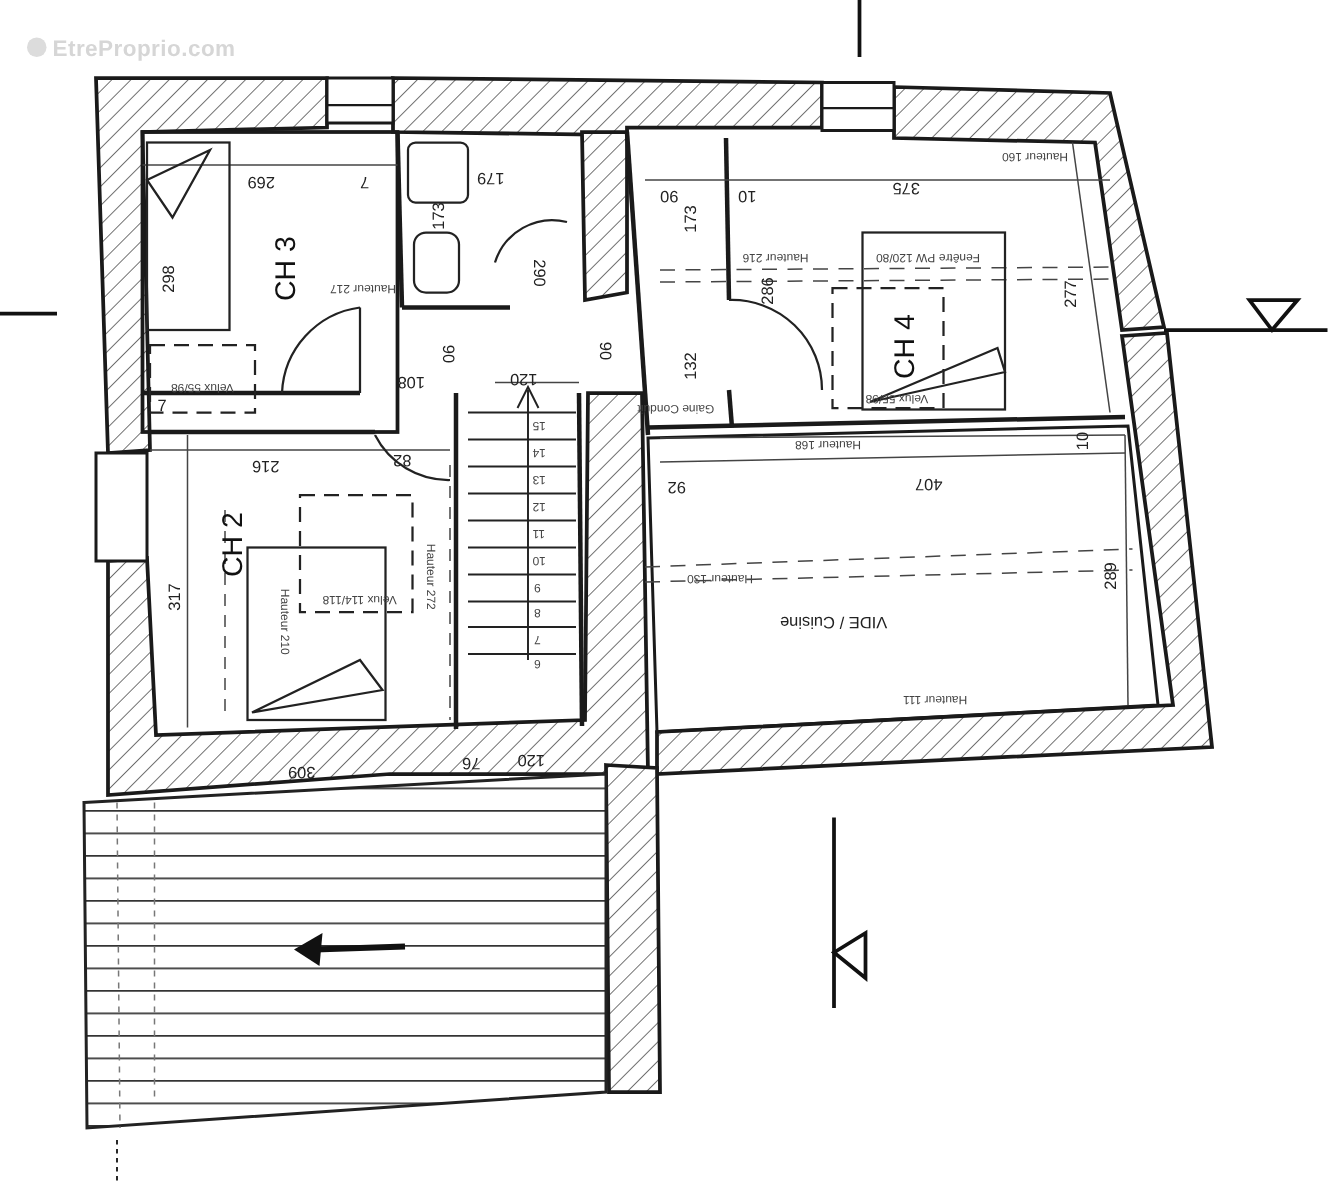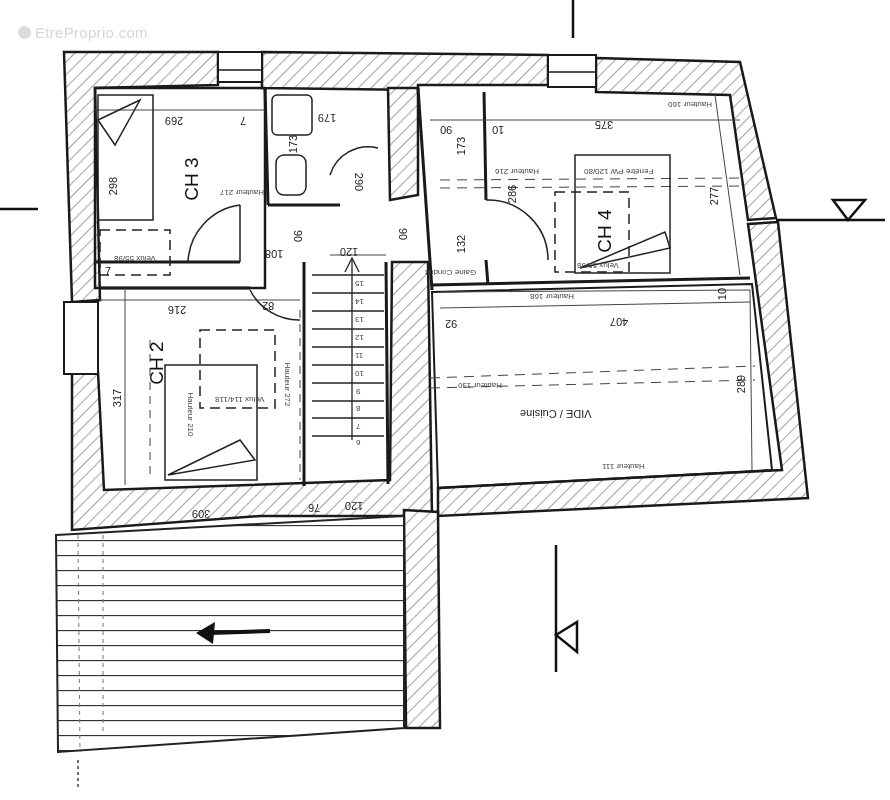--- a/index.html
+++ b/index.html
@@ -1,20 +1,20 @@
 <!DOCTYPE html>
 <html><head>
   <meta charset="utf-8">
   <style>
     html, body { margin: 0; padding: 0; background: #ffffff; }
     body { width: 890px; height: 800px; position: relative; overflow: hidden;
            font-family: "Liberation Sans", sans-serif; color: #1a1a1a; }
     #plan { position: absolute; left: 0; top: 0; width: 890px; height: 800px; }
     .watermark { position: absolute; left: 18px; top: 24px; font-size: 15px;
-                 color: #d6d6d6; letter-spacing: 0.3px; }
+                 color: #d6d6d6; letter-spacing: 0.3px; font-weight: bold; }
     .watermark .logo { display: inline-block; width: 13px; height: 13px; border-radius: 50%;
                        background: #dcdcdc; margin-right: 4px; vertical-align: -1px; }
     .lbl { position: absolute; font-size: 11px; color: #222; white-space: nowrap;
            transform-origin: center center; }
     .room { font-size: 19px; color: #111; }
     .small { font-size: 8px; color: #444; }
     .flip { transform: rotate(180deg); }
     .r90 { transform: rotate(90deg); }
     .r270 { transform: rotate(-90deg); }
   </style>

